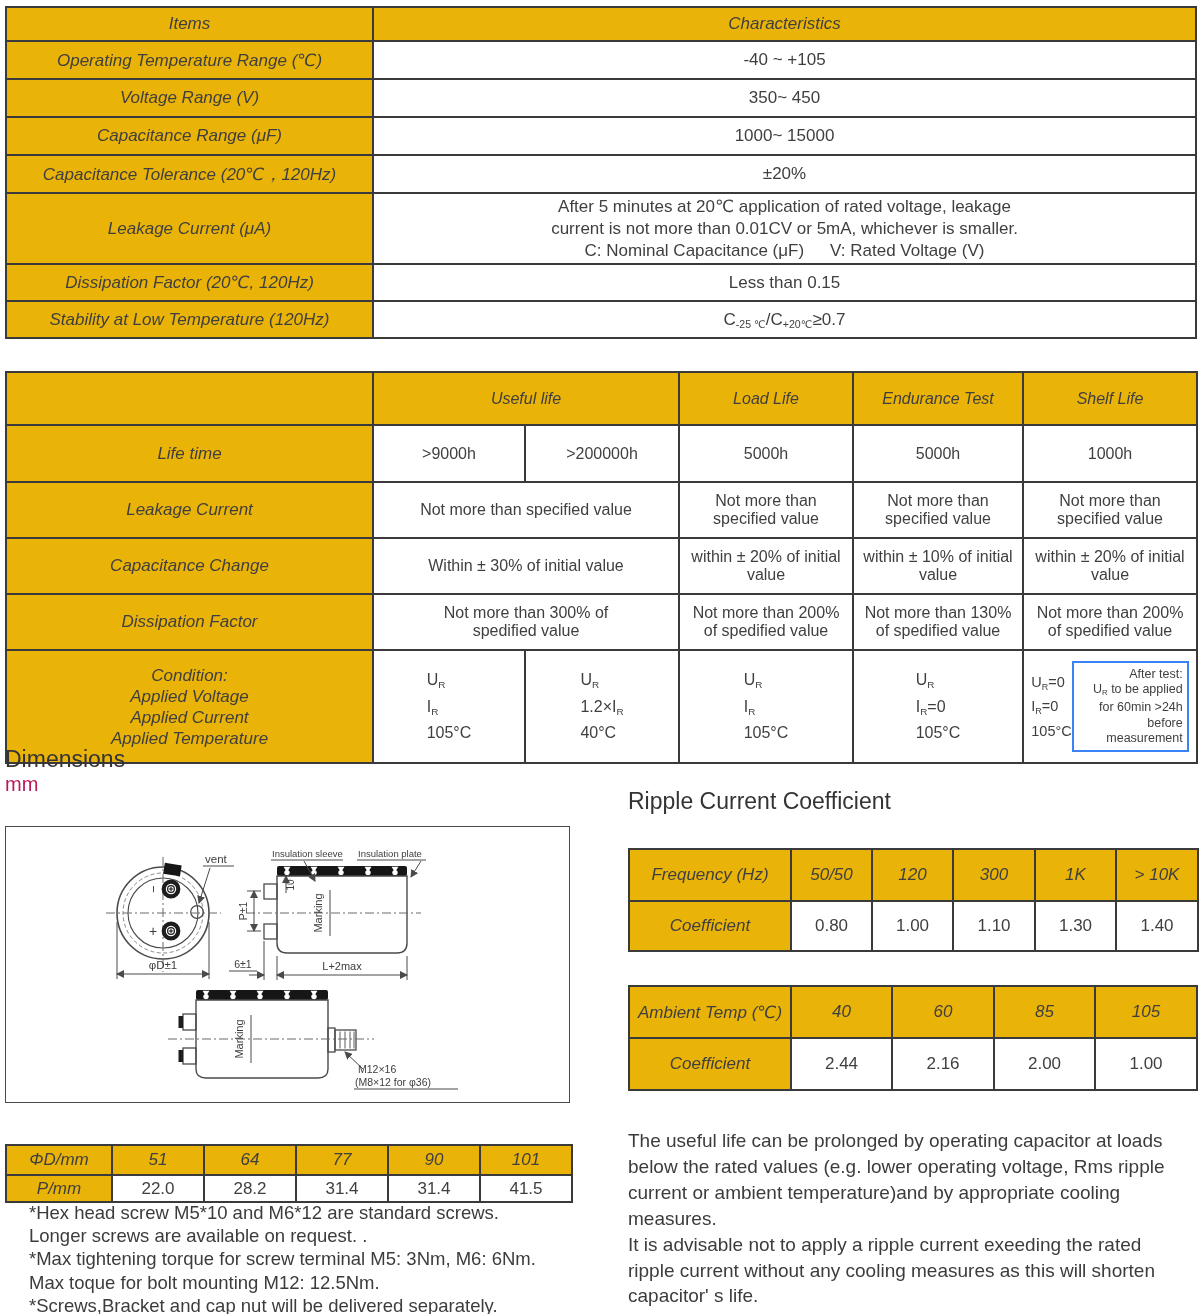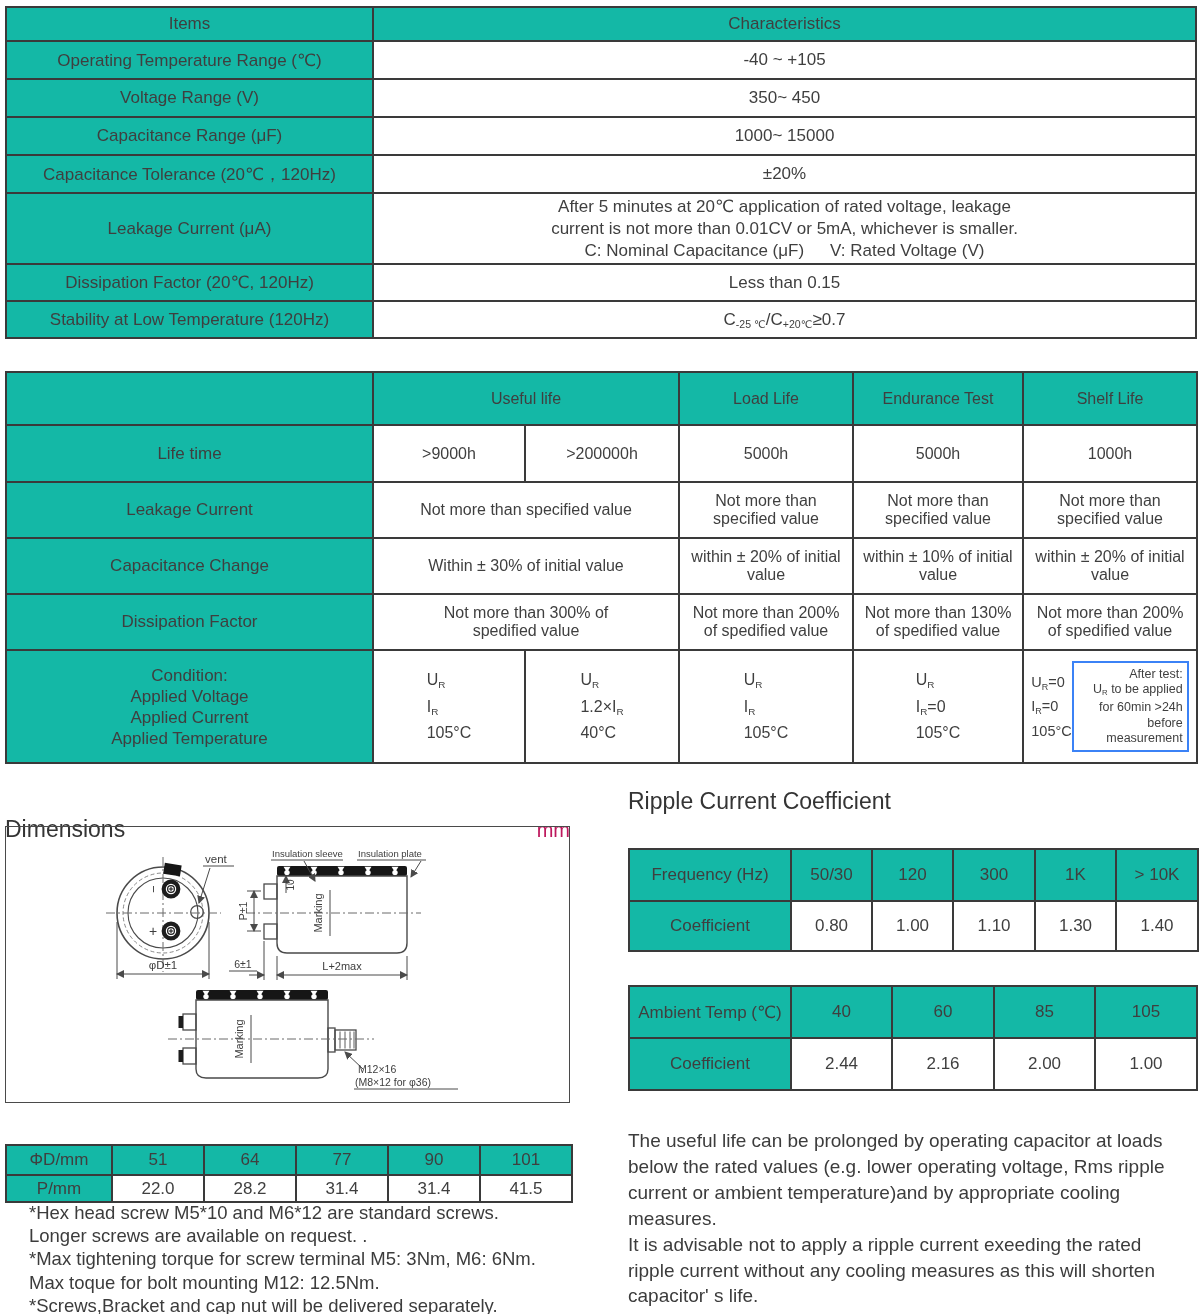--- a/index.html
+++ b/index.html
@@ -1,33 +1,33 @@
 <!DOCTYPE html>
 <html><head>
 <meta charset="utf-8">
 <style>
   html,body{margin:0;padding:0;background:#ffffff;}
   .page{position:relative;width:1200px;height:1314px;background:#fff;overflow:hidden;
         font-family:"Liberation Sans","DejaVu Sans",sans-serif;color:#3f3f3f;}
   table.t{position:absolute;border-collapse:collapse;table-layout:fixed;font-size:17px;color:#3f3f3f;}
   table.t td{border:2px solid #3a3a3a;text-align:center;vertical-align:middle;padding:1px 4px;overflow:hidden;}
-  td.hd{background:#14b8a6;}
+  td.hd{background:#eab308;font-style:italic;}
   .life td{font-size:16px;}
   .life td.lab{font-size:17px;}
   sub{font-size:0.62em;vertical-align:-0.28em;}
   .gap{margin-left:26px;}
   .cond-block{display:inline-block;text-align:left;line-height:22px;font-size:16px;}
   .cond-sm{font-size:14.5px;line-height:20px;}
   .shelf-flex{display:flex;align-items:center;justify-content:center;}
   .note-box{border:2px solid #3b82f6;font-size:12.5px;line-height:15.2px;text-align:right;
             padding:4px 4px 4px 6px;width:117px;box-sizing:border-box;}
   .wrapnarrow{display:inline-block;max-width:205px;}
   .sec-title{position:absolute;font-size:23px;color:#343434;}
-  .dim-title-row{position:absolute;left:5px;top:816px;width:565px;display:flex;
-                 justify-content:space-between;align-items:baseline;}
+  .dim-title-row{position:absolute;left:5px;top:746px;width:565px;display:flex;
+                 justify-content:space-between;align-items:baseline;flex-direction:column;}
   .dim-title-row .ttl{font-size:23px;color:#343434;}
   .dim-title-row .unit{font-size:20px;color:#be185d;}
   .diagram{position:absolute;left:5px;top:826px;width:565px;height:277px;border:1.5px solid #4a4a4a;box-sizing:border-box;}
   .notes{position:absolute;left:5px;top:1201px;width:600px;}
   .notes div{white-space:nowrap;font-size:18.5px;line-height:23.2px;color:#3c3c3c;margin-left:24px;}
   .para{position:absolute;left:628px;top:1128px;width:575px;}
   .para div{white-space:nowrap;font-size:19px;line-height:25.9px;color:#3c3c3c;}
   svg text{fill:#3d3d3d;font-family:"Liberation Sans","DejaVu Sans",sans-serif;}
   .ln{stroke:#4a4a4a;fill:none;stroke-width:1.4;}
   .thin{stroke:#4a4a4a;fill:none;stroke-width:1;}
@@ -355,21 +355,21 @@
       <col style="width:162px">
         <col style="width:81px">
         <col style="width:81px">
       <col style="width:82px">
         <col style="width:81px">
         <col style="width:82px">
     </colgroup>
     <tbody>
         <tr style="height:52px">
       <td class="hd">Frequency (Hz)</td>
-      <td class="hd">50/30</td>
+      <td class="hd">50/50</td>
       <td class="hd">120</td>
       <td class="hd">300</td>
       <td class="hd">1K</td>
       <td class="hd">&gt; 10K</td>
     </tr>
     <tr style="height:50px">
       <td class="hd">Coefficient</td>
       <td>0.80</td>
       <td>1.00</td>
       <td>1.10</td>

